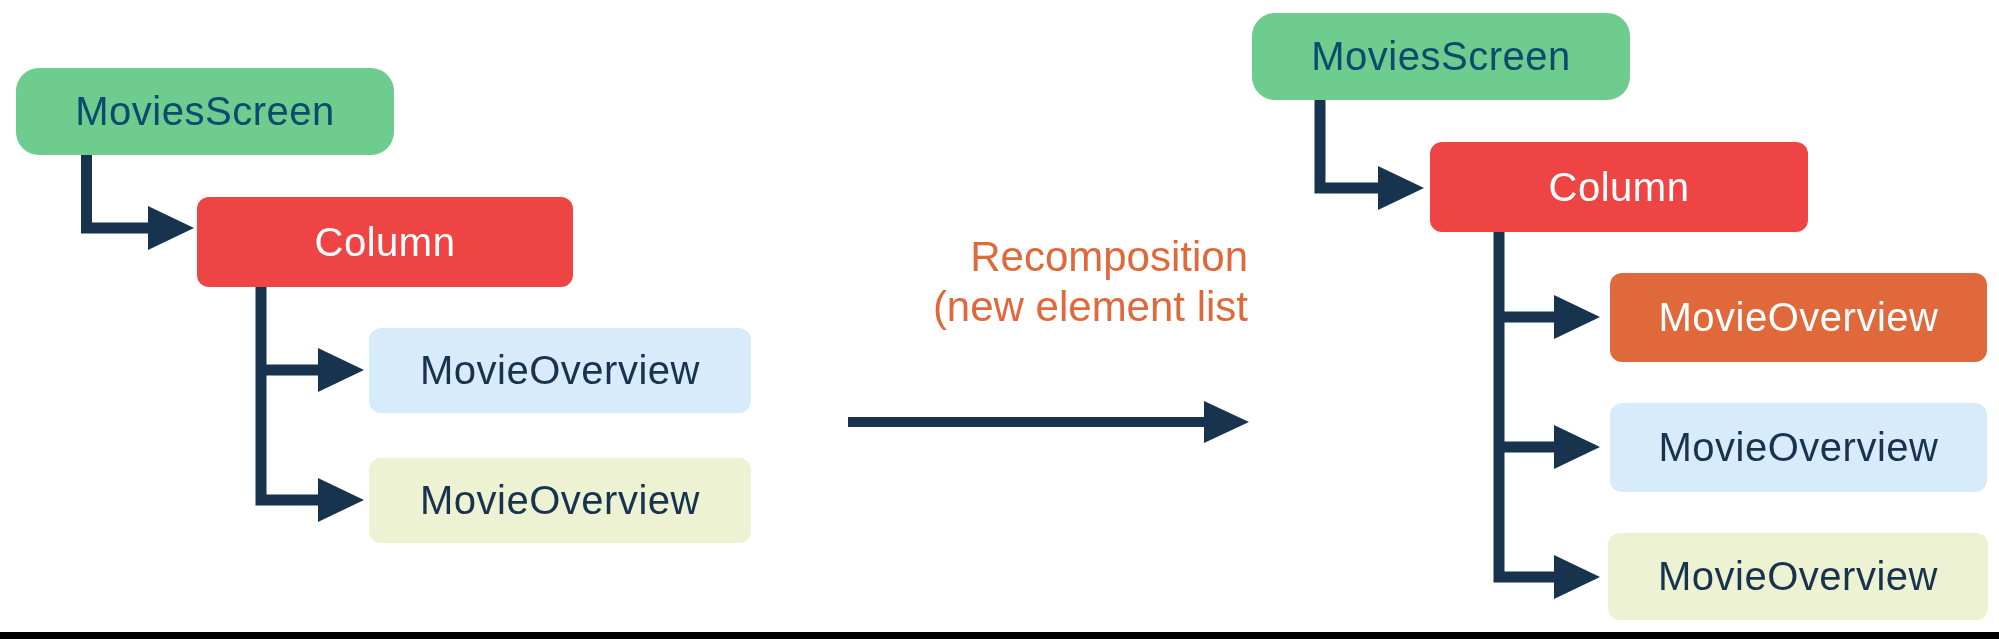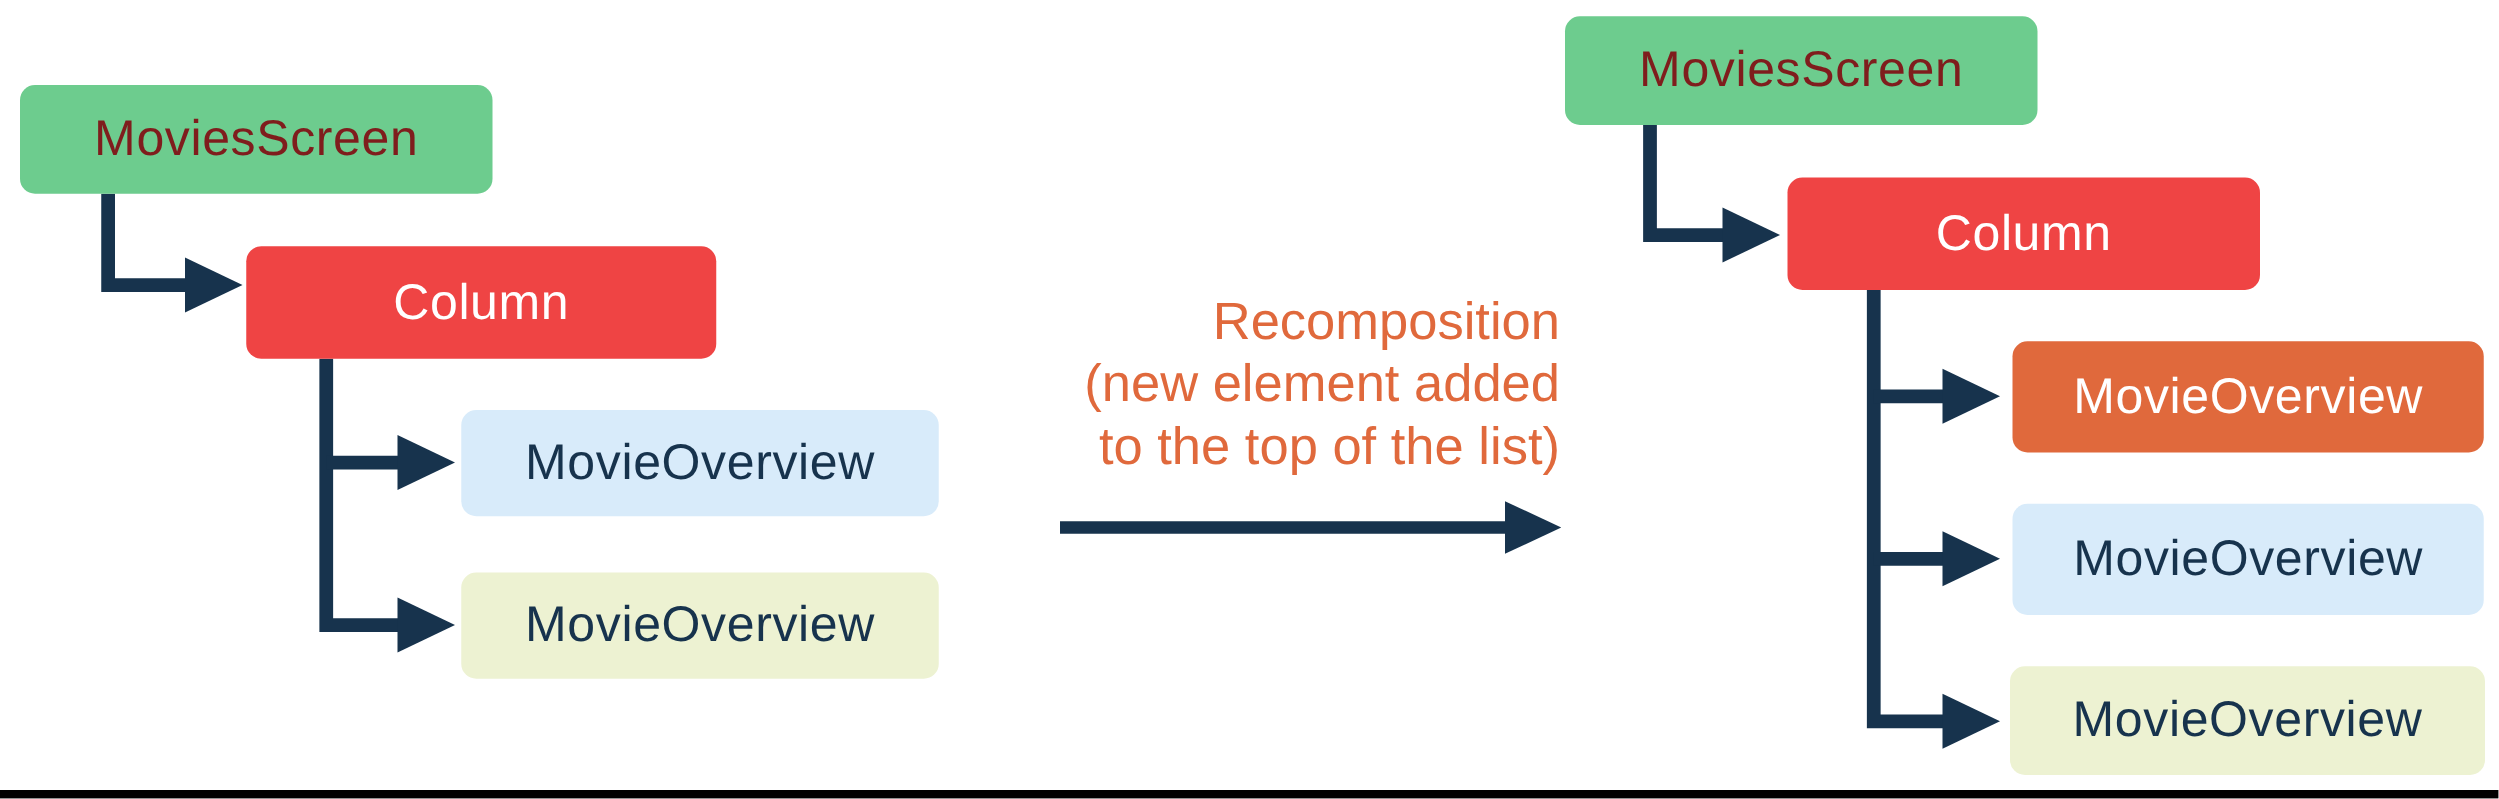--- a/index.html
+++ b/index.html
@@ -15,21 +15,21 @@
     position: absolute;
     display: flex;
     align-items: center;
     justify-content: center;
     border-radius: 12px;
     font-size: 40px;
     font-weight: 500;
     letter-spacing: 0.5px;
     white-space: nowrap;
   }
-  .node-green  { background: #6dcc8e; color: #7f1d1d; }
+  .node-green  { background: #6dcc8e; color: #0c4a6e; border-radius: 23px; }
   .node-blue   { background: #ef4444; color: #ffffff; }
   .node-orange { background: #e0693c; color: #ffffff; }
   .node-lightblue { background: #d8ebfa; color: #17334d; }
   .node-yellow    { background: #edf2d2; color: #17334d; }
 
   #connector-layer {
     position: absolute;
     left: 0; top: 0;
     width: 1999px; height: 639px;
     pointer-events: none;
@@ -94,22 +94,21 @@
   <div class="node node-green" style="left:16px; top:68px; width:378px; height:87px;">MoviesScreen</div>
 
   <div class="node node-blue" style="left:197px; top:197px; width:376px; height:90px;">Column</div>
 
   <div class="node node-lightblue" style="left:369px; top:328px; width:382px; height:85px;">MovieOverview</div>
 
   <div class="node node-yellow" style="left:369px; top:458px; width:382px; height:85px;">MovieOverview</div>
 
   <div class="caption">
     <div>Recomposition</div>
-    <div>(new element added</div>
-    <div>to the top of the list)</div>
+    <div>(new element list</div>
   </div>
 
   <div class="node node-green" style="left:1252px; top:13px; width:378px; height:87px;">MoviesScreen</div>
 
   <div class="node node-blue" style="left:1430px; top:142px; width:378px; height:90px;">Column</div>
 
   <div class="node node-orange" style="left:1610px; top:273px; width:377px; height:89px;">MovieOverview</div>
 
   <div class="node node-lightblue" style="left:1610px; top:403px; width:377px; height:89px;">MovieOverview</div>
 

